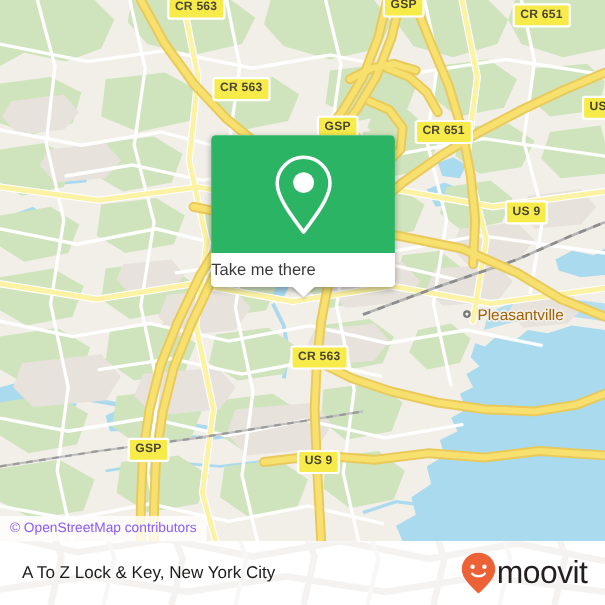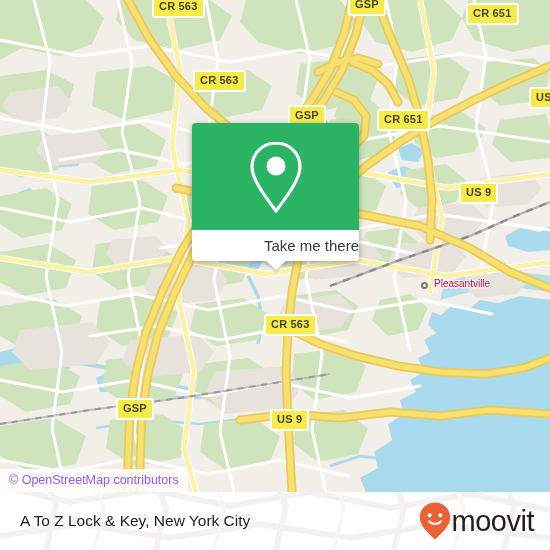--- a/index.html
+++ b/index.html
@@ -50,22 +50,22 @@
     padding: 3px 5px 4px 5px;
     letter-spacing: 0.2px;
     white-space: nowrap;
     box-sizing: border-box;
     text-align: center;
   }
 
   
   .city-label {
     position: absolute;
-    color: #be185d;
-    font-size: 10px;
+    color: #a16207;
+    font-size: 14px;
     white-space: nowrap;
     text-shadow:
       1.5px 0 0 #f2efe9, -1.5px 0 0 #f2efe9,
       0 1.5px 0 #f2efe9, 0 -1.5px 0 #f2efe9,
       1px 1px 0 #f2efe9, -1px -1px 0 #f2efe9,
       1px -1px 0 #f2efe9, -1px 1px 0 #f2efe9;
   }
   .city-dot {
     position: absolute;
     width: 7px; height: 7px;
@@ -104,21 +104,21 @@
     display: flex;
     align-items: center;
     justify-content: center;
   }
   #popup-footer {
     height: 31px;
     background: #ffffff;
     border-radius: 0 0 4px 4px;
     display: flex;
     align-items: center;
-    justify-content: flex-end;
+    justify-content: flex-start;
     position: relative;
   }
   #popup-footer-label {
     color: #3a3a3a;
     font-size: 15px;
   }
   #popup-tail {
     position: absolute;
     left: 50%;
     margin-left: -11px;

